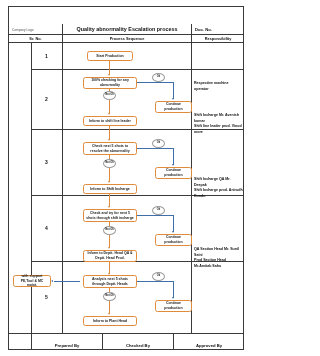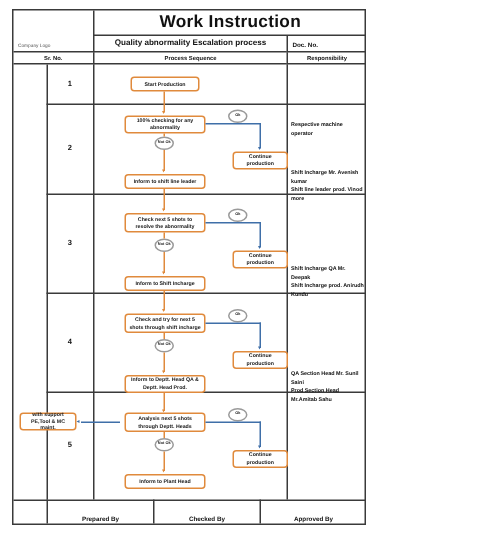--- a/index.html
+++ b/index.html
@@ -158,21 +158,20 @@
 </style>
 </head>
 <body>
 
 <div class="page">
   <div class="sheet">
 
     <div class="hdr-logo">
       <span>Company Logo</span>
     </div>
-    <div class="hdr-title">Work Instruction</div>
     <div class="hdr-sub">Quality abnormality Escalation process</div>
     <div class="hdr-doc">Doc. No.</div>
 
     <div class="col-sr">Sr. No.</div>
     <div class="col-seq">Process Sequence</div>
     <div class="col-resp">Responsibility</div>
 
     <div class="body">
       <div class="vline v1"></div>
       <div class="vline v2"></div>

